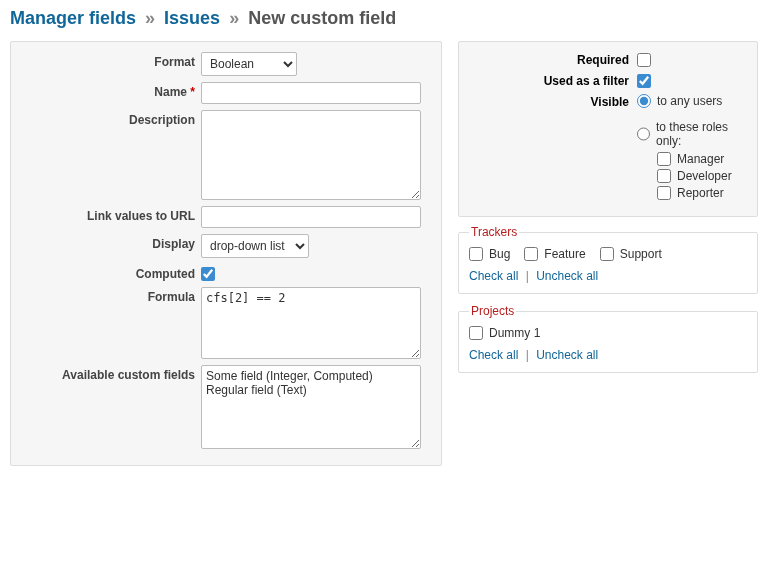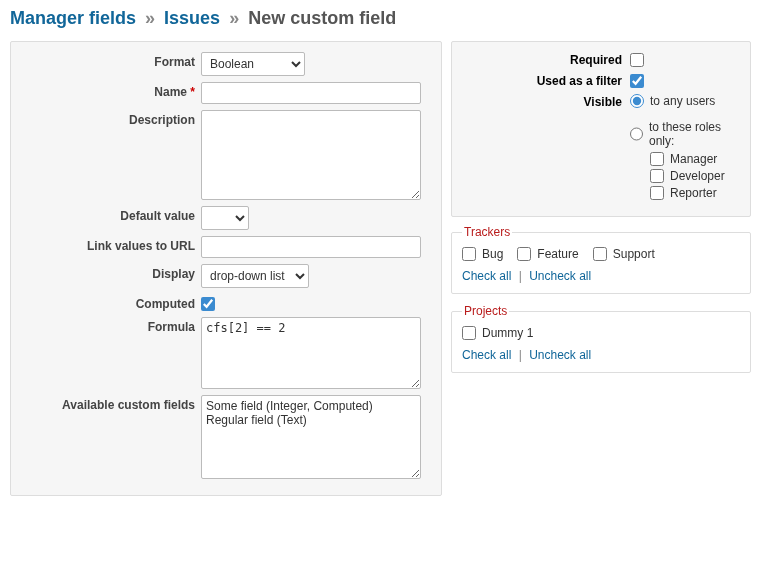--- a/index.html
+++ b/index.html
@@ -1,33 +1,33 @@
 <!DOCTYPE html>
 <html><head>
 <meta charset="utf-8">
 <style>
 * { box-sizing: border-box; margin: 0; padding: 0; }
 body { font-family: Verdana, Arial, sans-serif; font-size: 12px; color: #333; background: #fff; padding: 8px 10px; }
 h2 { font-size: 18px; font-weight: bold; color: #555; margin-bottom: 12px; }
 h2 .link { color: #169; }
 h2 .sep { color: #888; padding: 0 4px; }
-.cols { display: flex; gap: 9px; align-items: flex-start; }
+.cols { display: flex; gap: 16px; align-items: flex-start; }
 .col-left { width: 432px; }
 .col-right { width: 300px; }
 .box { border: 1px solid #ddd; background: #f6f6f6; padding: 10px 8px; border-radius: 2px; margin-bottom: 8px; }
 .row { display: flex; align-items: flex-start; margin-bottom: 6px; gap: 6px; }
 .row label.key { width: 176px; text-align: right; font-weight: bold; color: #444; padding-top: 3px; }
 .req { color: #c00; }
 select, input[type=text], textarea { border: 1px solid #bbb; background: #fff; font: inherit; padding: 3px 4px; color: #333; border-radius: 2px; }
 select { height: 24px; }
 textarea { resize: both; overflow: auto; }
 .ta-desc { width: 220px; height: 90px; }
 .ta-formula { width: 220px; height: 72px; font-family: monospace; font-size: 12px; }
 .ta-avail { width: 220px; height: 84px; }
-.sel-format { width: 104px; }
+.sel-format { width: 96px; }
 .sel-default { width: 48px; }
 .sel-display { width: 108px; }
 .in-text { width: 220px; }
 input[type=checkbox], input[type=radio] { width: 14px; height: 14px; accent-color: #3b8bd0; vertical-align: middle; margin: 0; }
 .opt { display: flex; align-items: center; gap: 6px; }
 fieldset { border: 1px solid #ddd; background: #fff; padding: 8px 10px 10px; margin-bottom: 10px; border-radius: 2px; }
 legend { color: #b91c1c; padding: 0 2px; }
 .tracker-line { display: flex; gap: 14px; margin-bottom: 8px; }
 .tracker-line .opt, .proj-list .opt { gap: 6px; }
 .links { margin-top: 4px; }
@@ -66,26 +66,20 @@
           <span>Name</span> <span class="req">*</span>
         </label>
         <input type="text" class="in-text" value="" style="">
       </div>
 
       <div class="row">
         <label class="key">Description</label>
         <textarea class="ta-desc" style=""></textarea>
       </div>
 
-      <div class="row">
-        <label class="key">Default value</label>
-        <select class="sel-default">
-          <option></option>
-        </select>
-      </div>
 
       <div class="row">
         <label class="key">Link values to URL</label>
         <input type="text" class="in-text" value="" style="">
       </div>
 
       <div class="row">
         <label class="key">Display</label>
         <select class="sel-display">
           <option>drop-down list</option>

